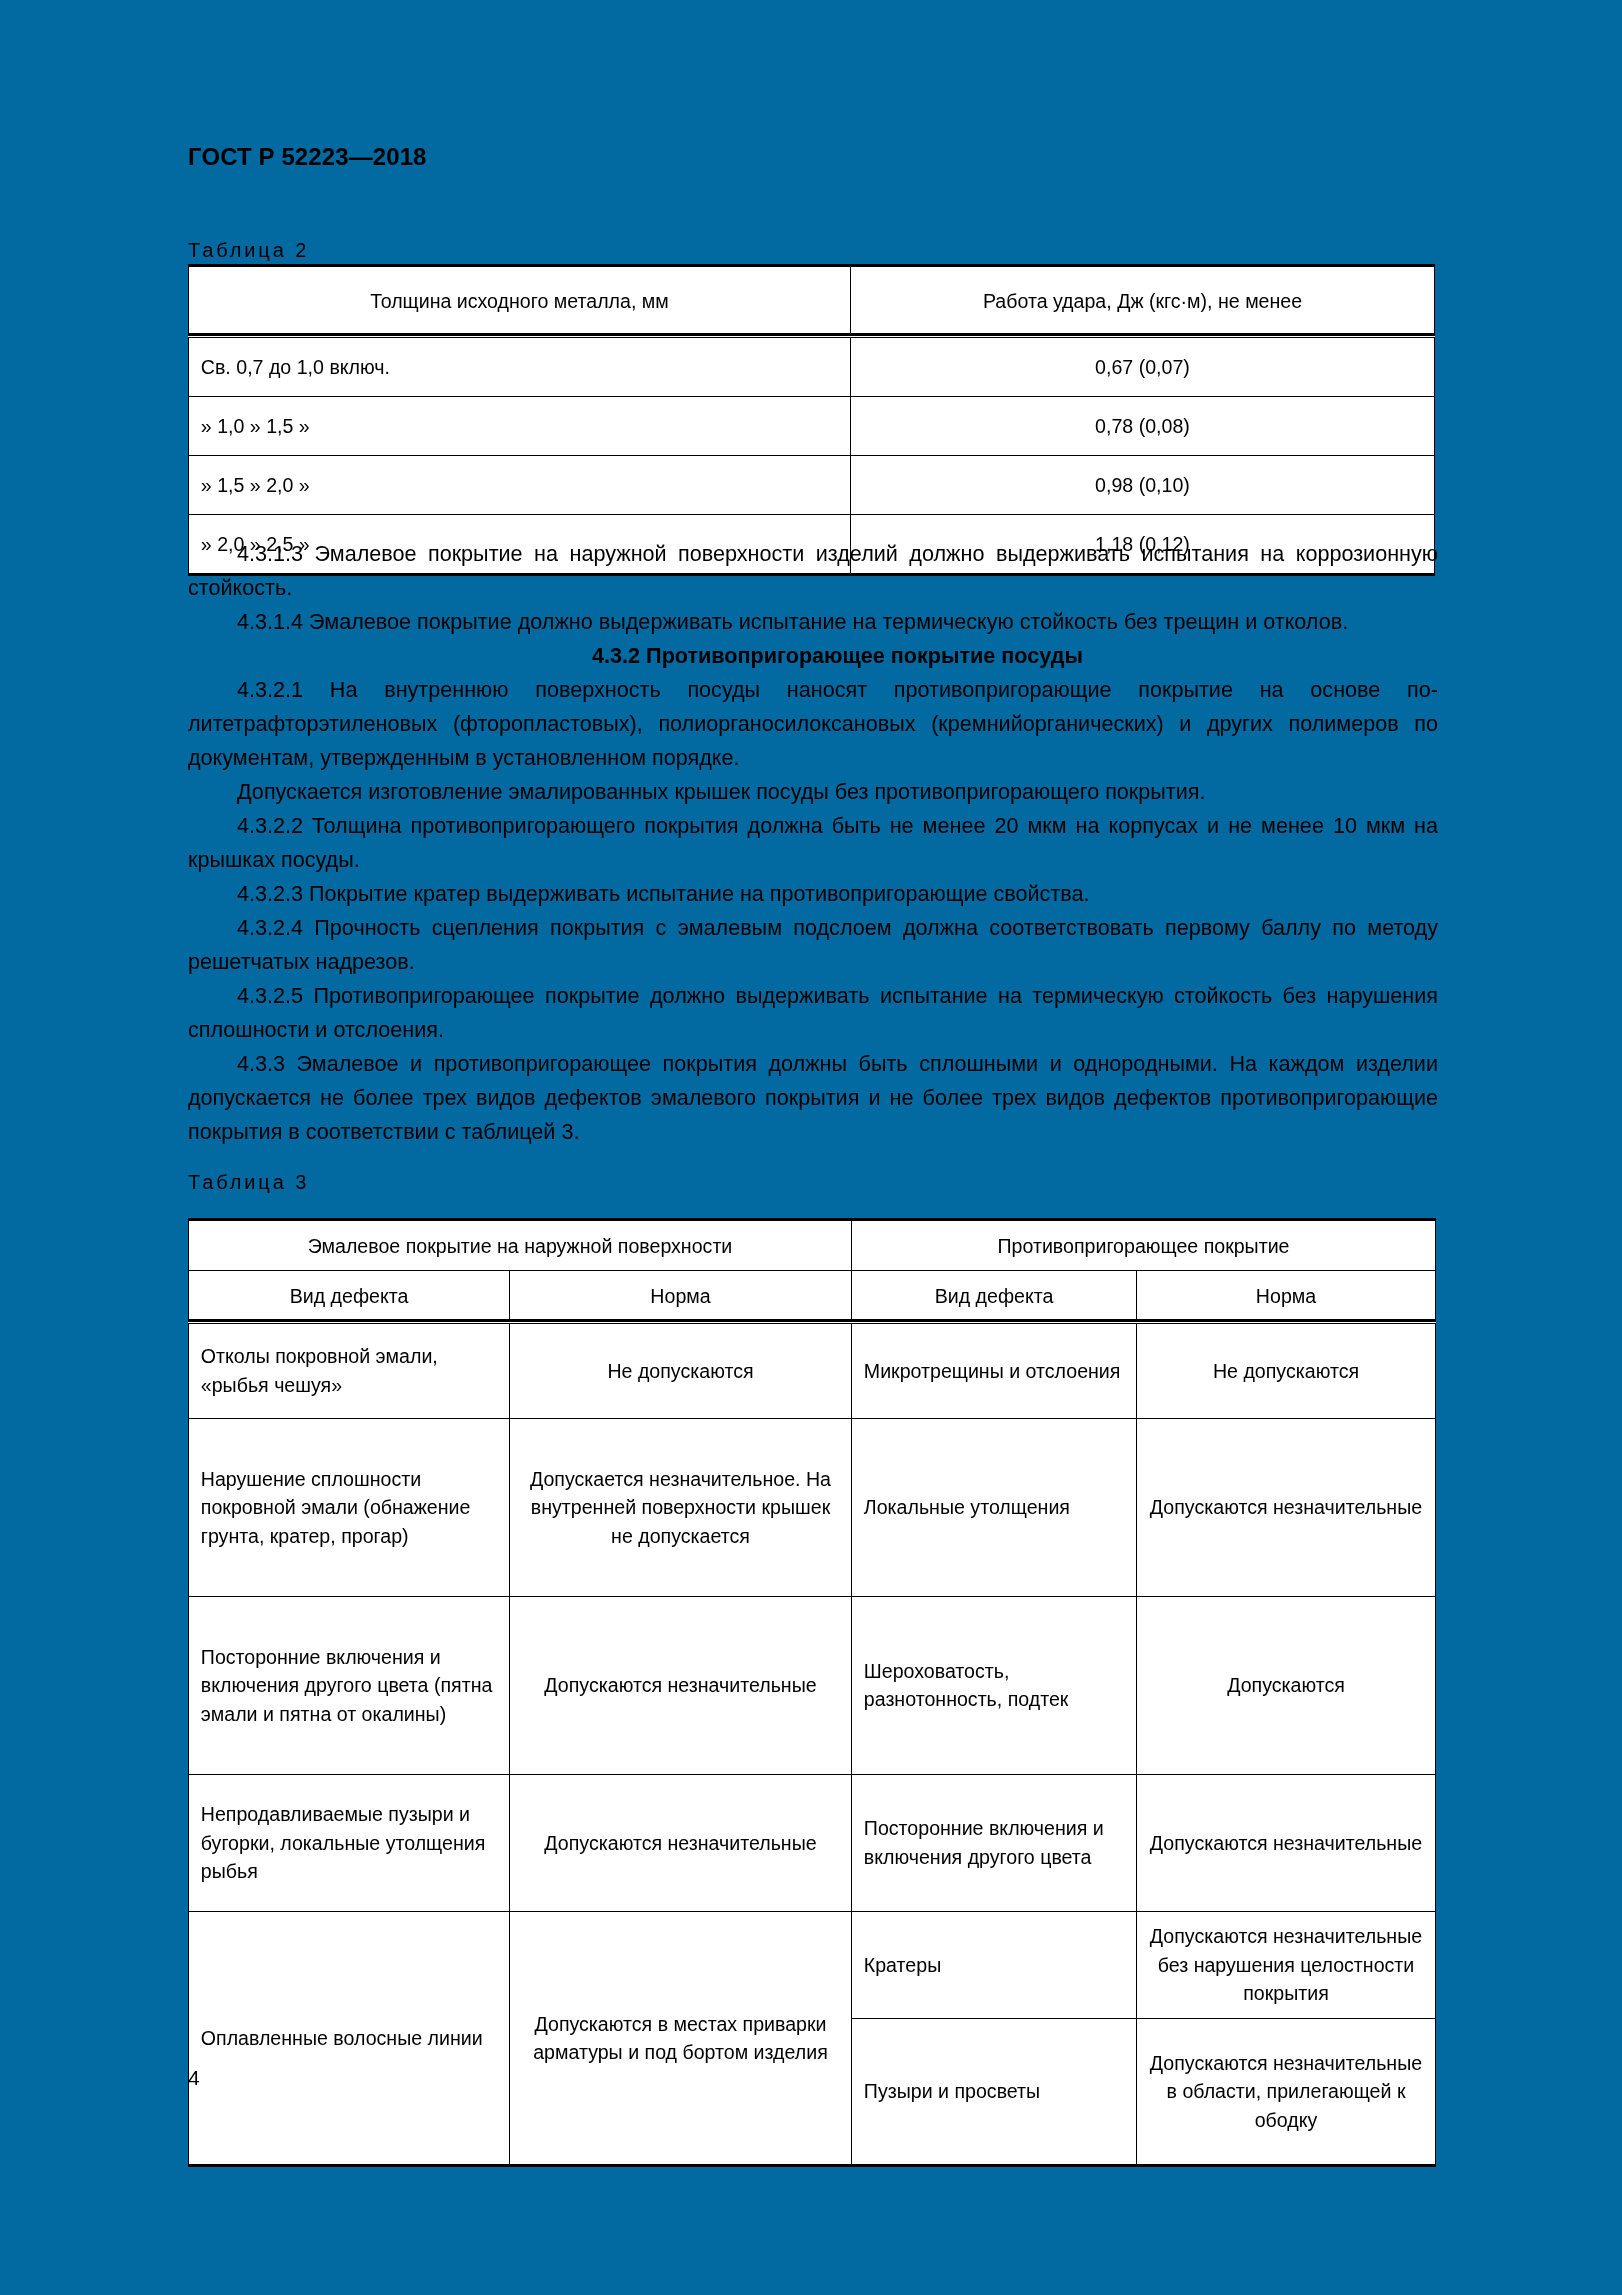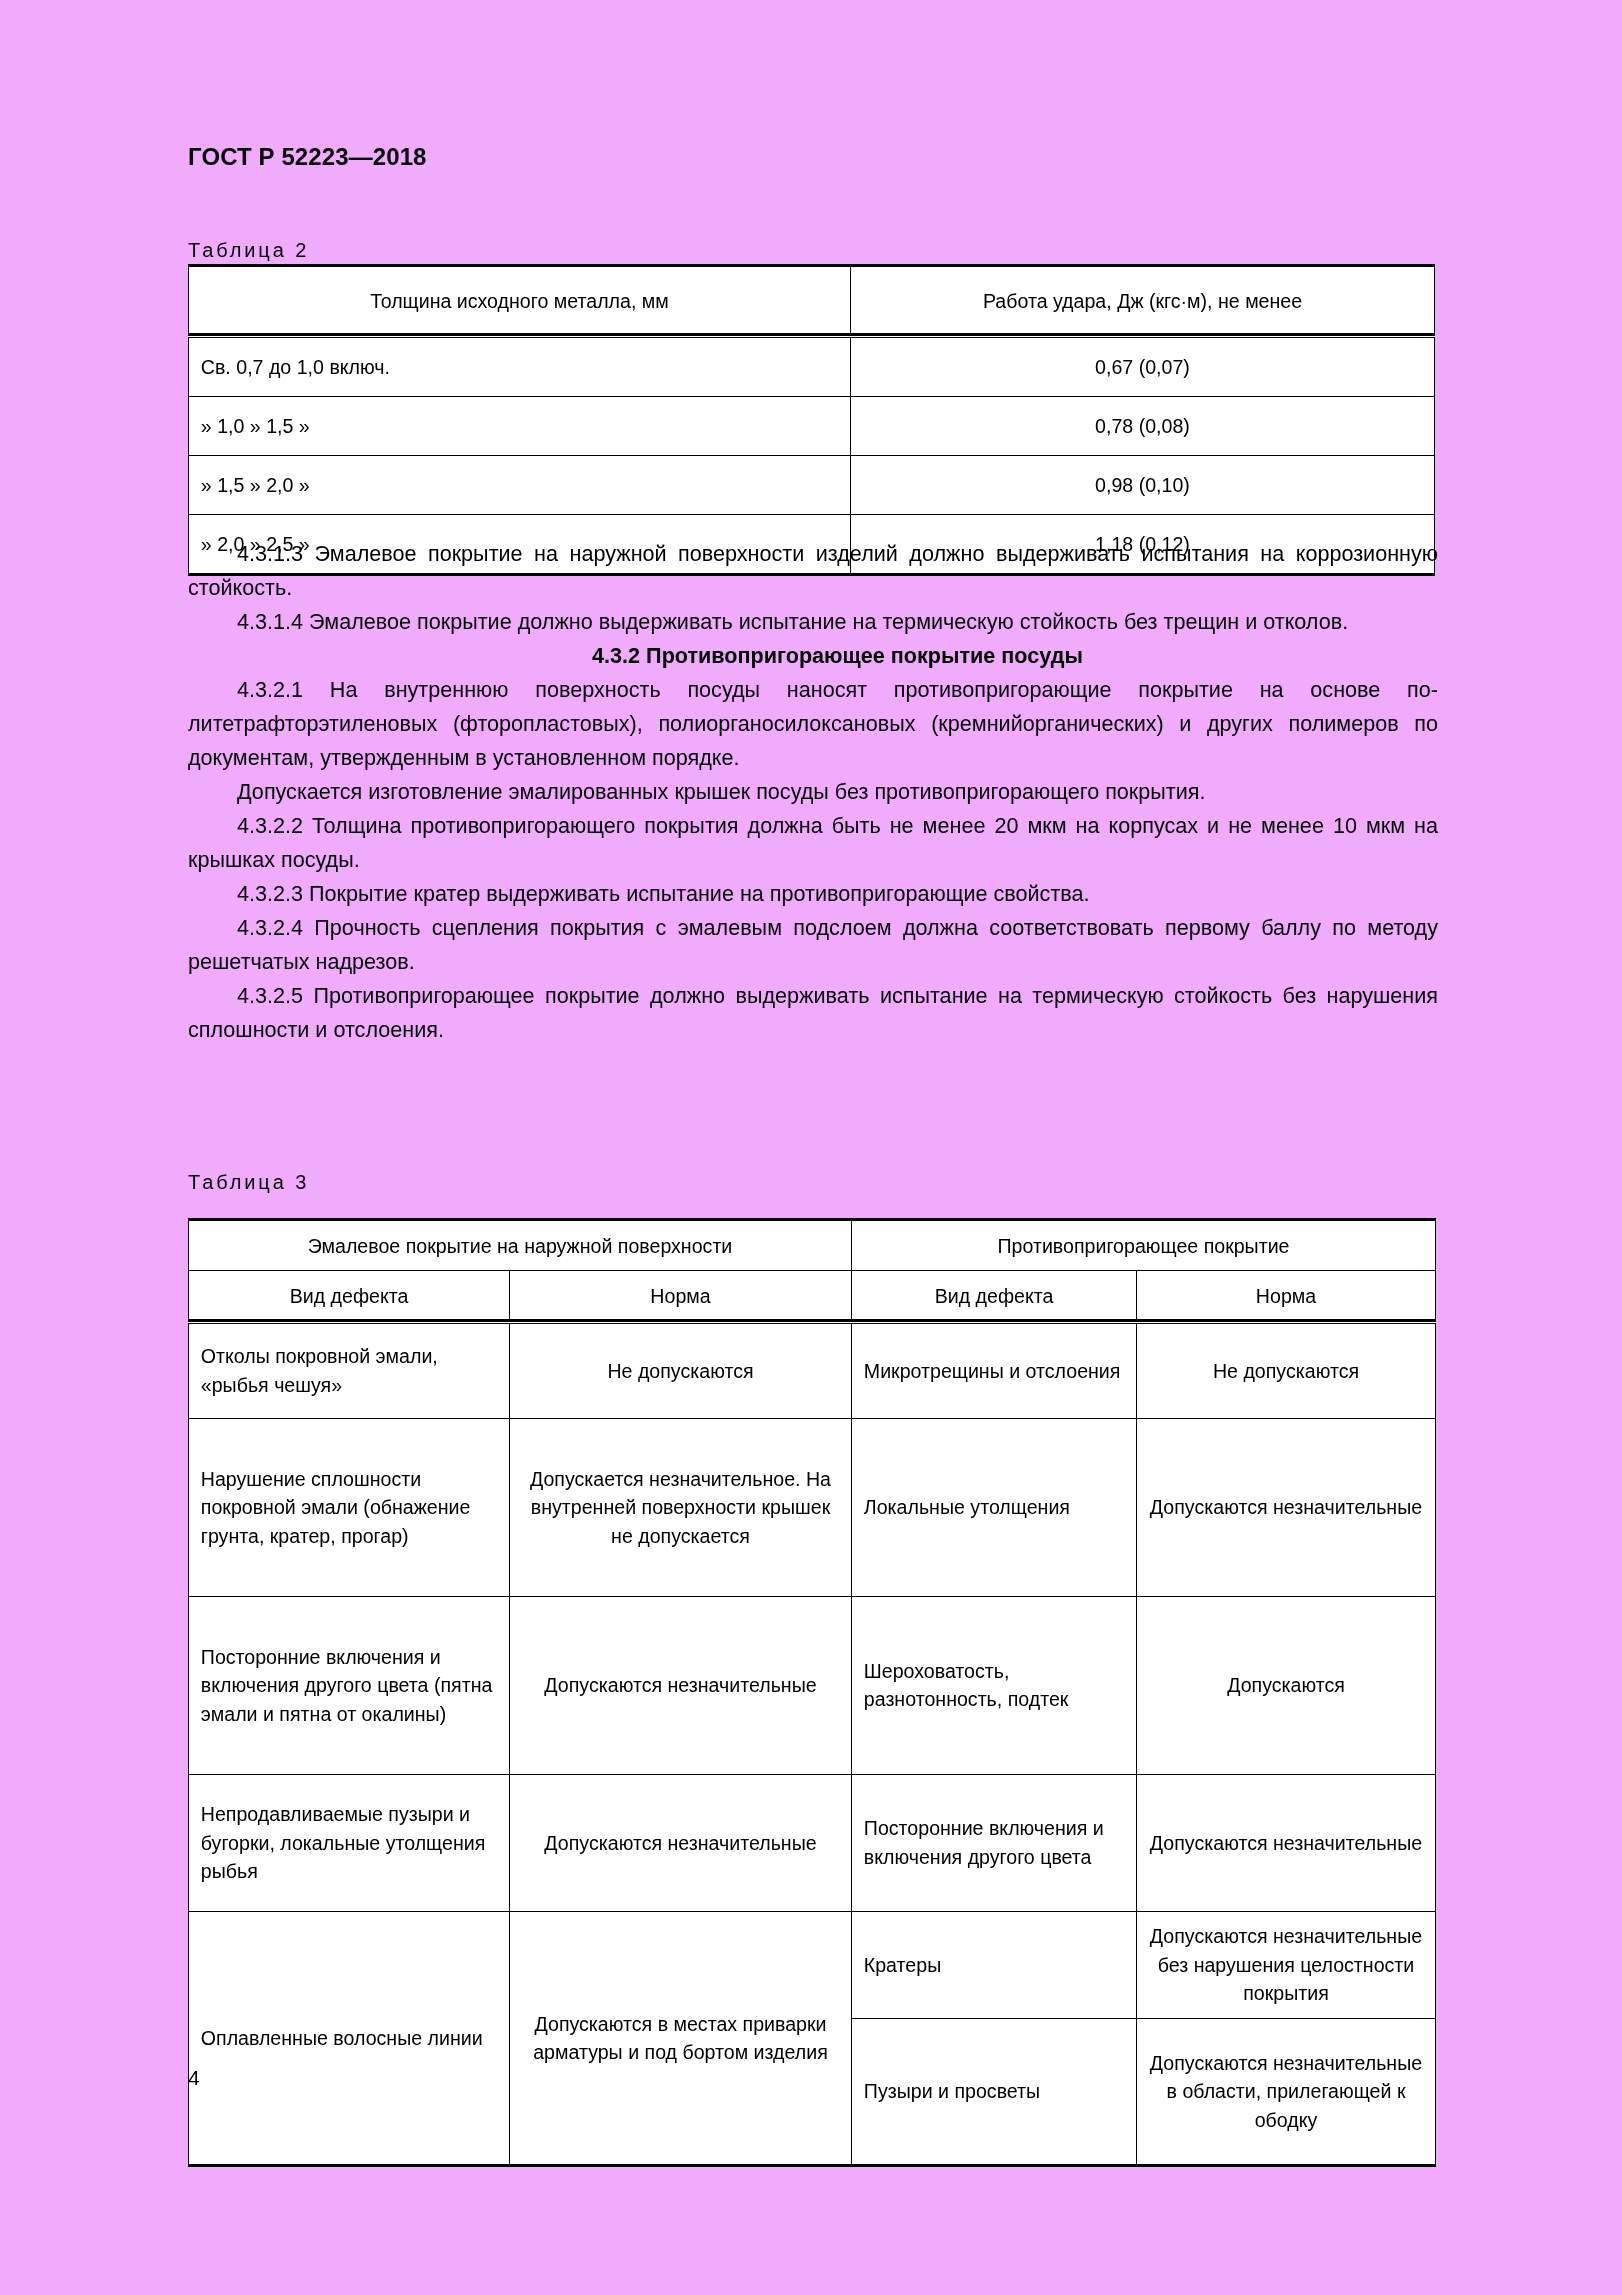--- a/index.html
+++ b/index.html
@@ -9,21 +9,21 @@
     background: #ffffff;
   }
   body {
     font-family: "Liberation Sans", sans-serif;
     color: #000000;
   }
   .page {
     position: relative;
     width: 1623px;
     height: 2295px;
-    background: #f0abfc;
+    background: #0369a1;
     box-sizing: border-box;
     padding: 16px;
     overflow: hidden;
   }
 
   
   .running-head {
     position: absolute;
     left: 188px;
     top: 143px;
@@ -157,20 +157,21 @@
   <div class="body-text">
     <p>4.3.1.3 Эмалевое покрытие на наружной поверхности изделий должно выдерживать испытания на коррозионную стойкость.</p>
     <p>4.3.1.4 Эмалевое покрытие должно выдерживать испытание на термическую стойкость без тре­щин и отколов.</p>
     <p class="heading">4.3.2 Противопригорающее покрытие посуды</p>
     <p>4.3.2.1 На внутреннюю поверхность посуды наносят противопригорающие покрытие на основе по­литетрафторэтиленовых (фторопластовых), полиорганосилоксановых (кремнийорганических) и других полимеров по документам, утвержденным в установленном порядке.</p>
     <p>Допускается изготовление эмалированных крышек посуды без противопригорающего покрытия.</p>
     <p>4.3.2.2 Толщина противопригорающего покрытия должна быть не менее 20 мкм на корпусах и не менее 10 мкм на крышках посуды.</p>
     <p>4.3.2.3 Покрытие кратер выдерживать испытание на противопригорающие свойства.</p>
     <p>4.3.2.4 Прочность сцепления покрытия с эмалевым подслоем должна соответствовать первому баллу по методу решетчатых надрезов.</p>
     <p>4.3.2.5 Противопригорающее покрытие должно выдерживать испытание на термическую стой­кость без нарушения сплошности и отслоения.</p>
+    <p>4.3.3 Эмалевое и противопригорающее покрытия должны быть сплошными и однородными. На каждом изделии допускается не более трех видов дефектов эмалевого покрытия и не более трех видов дефектов противопригорающие покрытия в соответствии с таблицей 3.</p>
   </div>
 
   <div id="caption-t3" class="table-caption">Таблица 3</div>
 
   <table class="gost" id="table-3">
     <colgroup>
       <col style="width:321px">
       <col style="width:342px">
       <col style="width:285px">
       <col style="width:299px">

